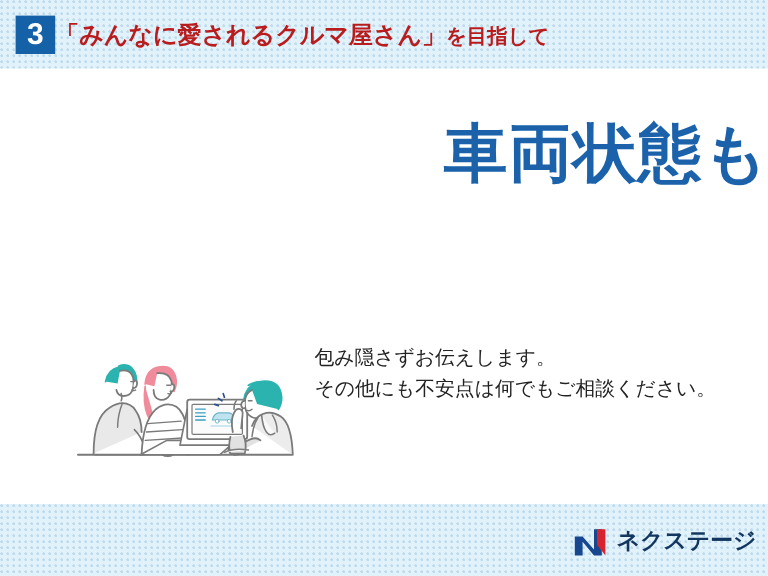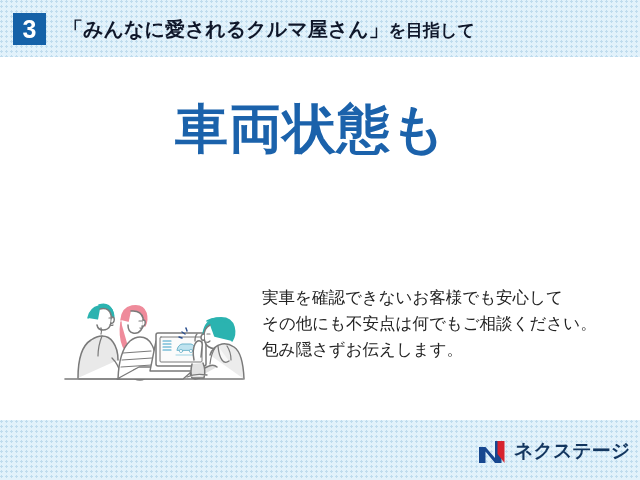--- a/index.html
+++ b/index.html
@@ -52,46 +52,47 @@
     color: #ffffff;
     font-size: 25px;
     font-weight: bold;
     line-height: 32px;
     text-align: center;
     letter-spacing: 0;
     font-family: "Liberation Sans", sans-serif;
   }
   #header-title {
     position: absolute;
-    left: 63px;
+    left: 46px;
     top: 14px;
     height: 31px;
     line-height: 31px;
-    color: #0f172a;
+    color: #b91c1c;
     font-size: 20px;
     font-weight: bold;
     white-space: nowrap;
     font-family: "DejaVu Sans", "Liberation Sans", sans-serif;
     text-align: center;
   }
   #header-title .tail {
     font-size: 17px;
   }
 
   
   .headline {
     position: absolute;
     left: 0;
     width: 621px;
-    text-align: center;
+    text-align: right;
     color: #1b62ab;
     font-weight: bold;
     white-space: nowrap;
     font-family: "DejaVu Sans", "Liberation Sans", sans-serif;
     letter-spacing: 1px;
+    padding-left: 20px;
   }
   #headline-1 {
     top: 100px;
     font-size: 53px;
     line-height: 58px;
   }
   #headline-2 {
     top: 183px;
     font-size: 53px;
     line-height: 58px;
@@ -136,21 +137,21 @@
     height: 24px;
     display: block;
   }
   #logo-wordmark {
     color: #13365f;
     font-size: 19px;
     font-weight: bold;
     letter-spacing: 0px;
     white-space: nowrap;
     line-height: 24px;
-    font-family: Liberation Mono, monospace;
+    font-family: Liberation Serif, serif;
   }
 </style>
 </head>
 <body>
 
 <div id="banner">
 
   <div id="header-band" class="dot-band"></div>
 
   <div id="step-badge">3</div>
@@ -236,23 +237,22 @@
           <path d="M131 50 l1 3"></path>
           <path d="M124 59 l3 1"></path>
         </g>
 
         <path d="M152 97 q-12 -2 -20 2" stroke-width="1.3" fill="#ffffff"></path>
       </g>
     </svg>
   </div>
 
   <div id="body-copy">
-    <div class="line">実車を確認できないお客様でも安心して</div>
+    <div class="line">包み隠さずお伝えします。</div>
     <div class="line">その他にも不安点は何でもご相談ください。</div>
-    <div class="line">包み隠さずお伝えします。</div>
   </div>
 
   <div id="footer-band" class="dot-band"></div>
 
   <div id="logo-lockup">
     <svg id="logo-mark" viewBox="0 0 30 24" xmlns="http://www.w3.org/2000/svg">
       <path d="M1 23 L1 7 L7.5 7 L17 18 L17 1 L23.5 1 L23.5 23 L17 23 L7.5 11.5 L7.5 23 Z" fill="#17478f"></path>
       <path d="M19.5 1 L26.5 1 L26.5 23 L19.5 14 Z" fill="#d7232e"></path>
     </svg>
     <span id="logo-wordmark">ネクステージ</span>

